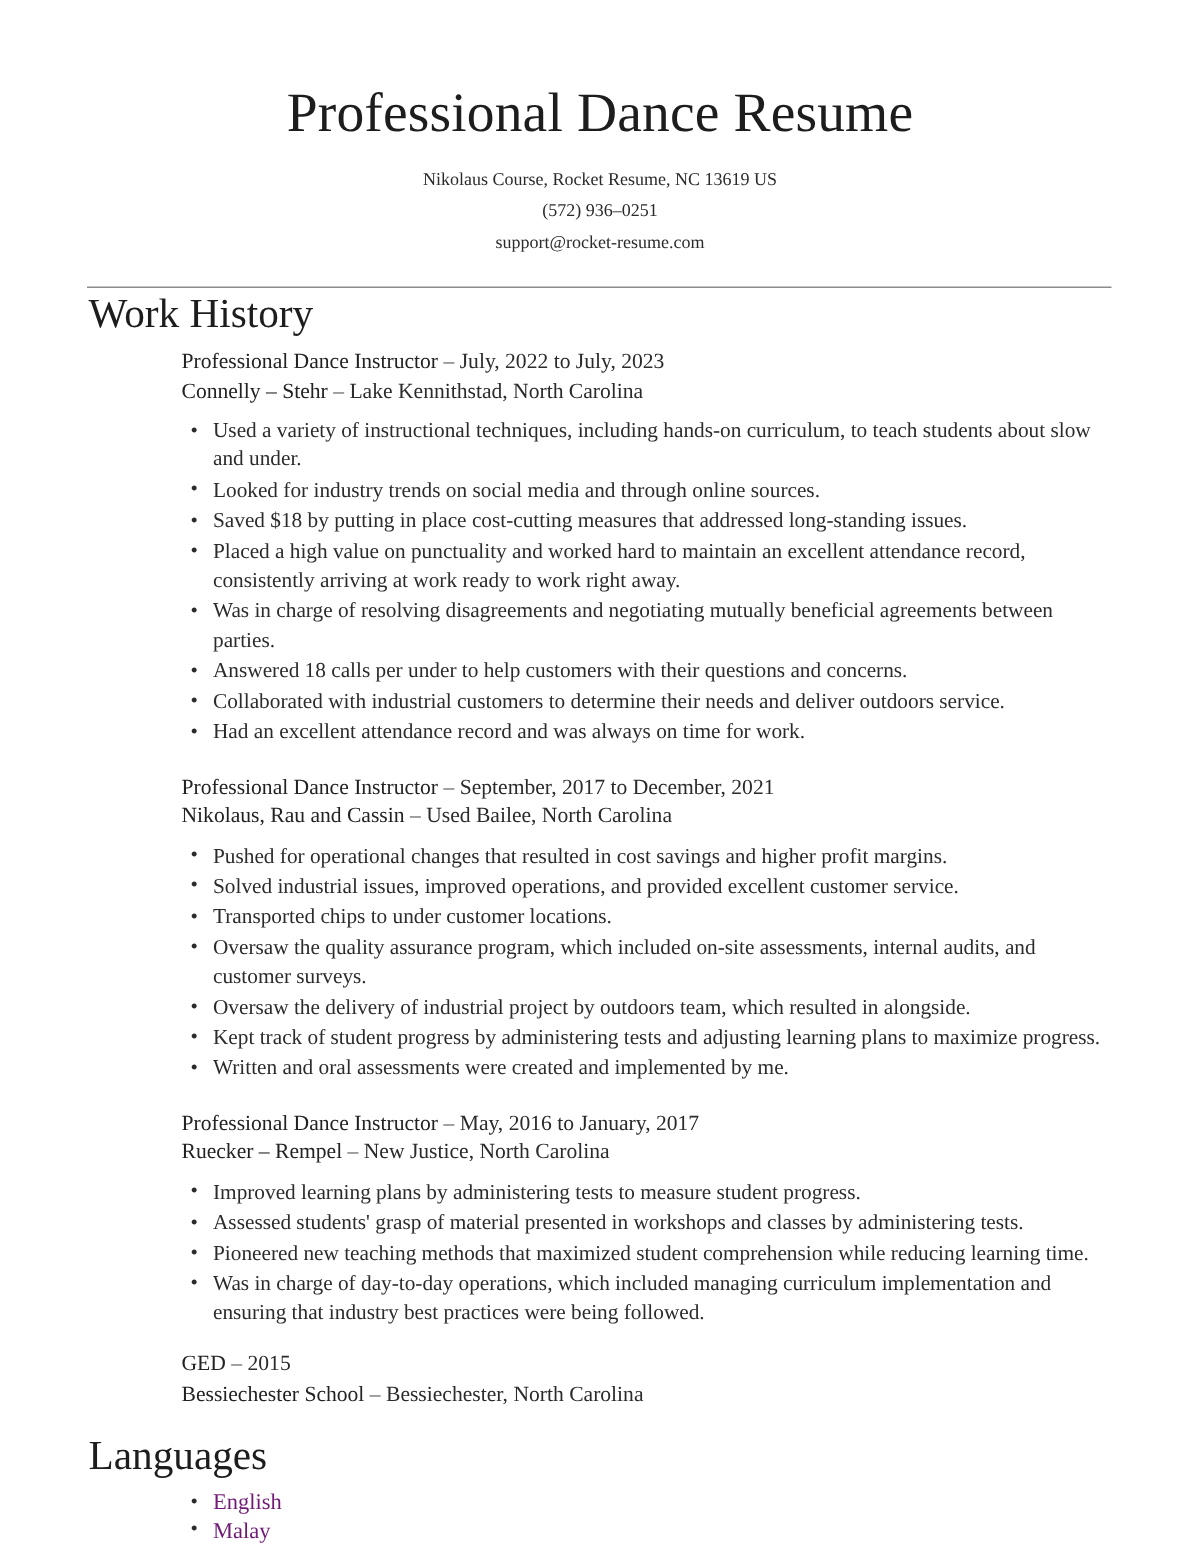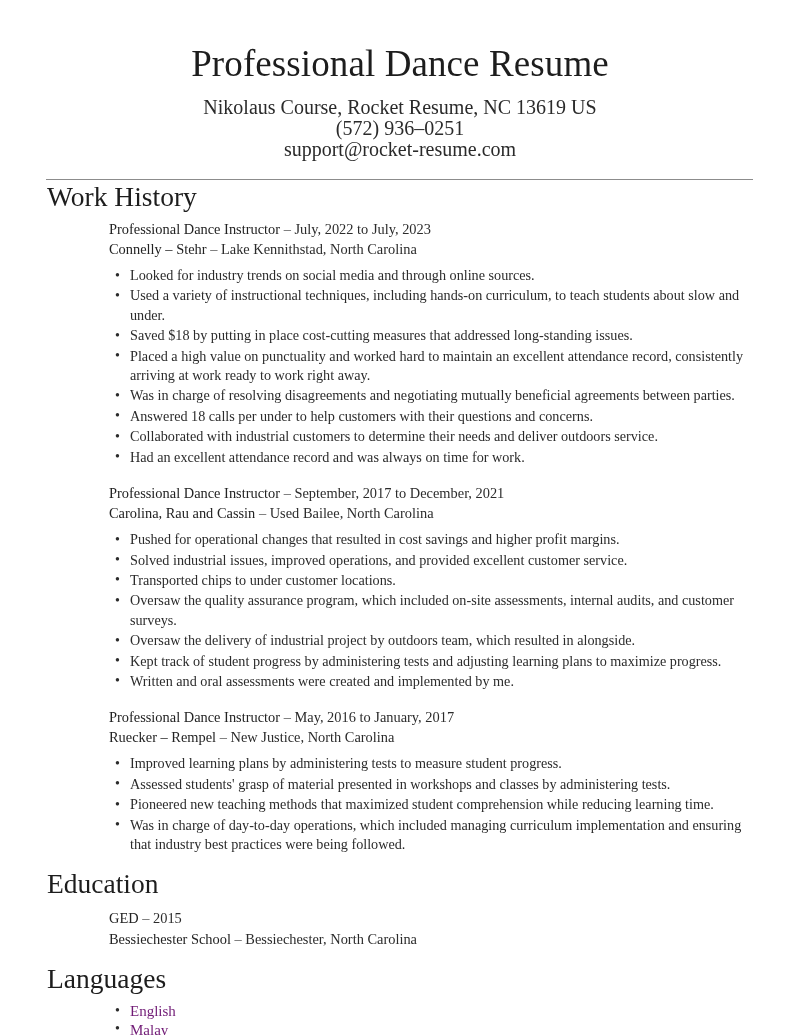--- a/index.html
+++ b/index.html
@@ -13,41 +13,41 @@
     width: 800px;
     height: 1035px;
     font-family: "Liberation Serif", "DejaVu Serif", serif;
     color: #222222;
     overflow: hidden;
   }
   .page {
     width: 800px;
     height: 1035px;
     position: relative;
-    padding: 4px;
+    padding: 16px;
     background: #ffffff;
   }
 
   
   .resume-title {
     text-align: center;
     font-size: 37px;
     font-weight: 400;
     letter-spacing: 0.1px;
     color: #1d1d1d;
     margin: 0;
     padding-top: 38px;
     line-height: 1.18;
   }
   .contact-block {
     text-align: center;
     margin-top: 11px;
   }
   .contact-line {
-    font-size: 20px;
+    font-size: 12px;
     line-height: 21px;
     color: #2a2a2a;
   }
 
   .divider {
     border: 0;
     border-top: 1.6px solid #8c8c8c;
     margin: 19px 43px 0 42px;
     height: 0;
   }
@@ -157,39 +157,39 @@
         <span class="entry-role">Professional Dance Instructor</span>
         <span class="entry-sep">–</span>
         <span class="entry-dates">July, 2022 to July, 2023</span>
       </div>
       <div class="entry-line">
         <span class="entry-company">Connelly – Stehr</span>
         <span class="entry-sep">–</span>
         <span class="entry-location">Lake Kennithstad, North Carolina</span>
       </div>
       <ul class="bullets">
+        <li>Used a variety of instructional techniques, including hands-on curriculum, to teach students about slow and under.</li>
         <li>Looked for industry trends on social media and through online sources.</li>
-        <li>Used a variety of instructional techniques, including hands-on curriculum, to teach students about slow and under.</li>
         <li>Saved $18 by putting in place cost-cutting measures that addressed long-standing issues.</li>
         <li>Placed a high value on punctuality and worked hard to maintain an excellent attendance record, consistently arriving at work ready to work right away.</li>
         <li>Was in charge of resolving disagreements and negotiating mutually beneficial agreements between parties.</li>
         <li>Answered 18 calls per under to help customers with their questions and concerns.</li>
         <li>Collaborated with industrial customers to determine their needs and deliver outdoors service.</li>
         <li>Had an excellent attendance record and was always on time for work.</li>
       </ul>
     </div>
 
     <div class="entry">
       <div class="entry-line">
         <span class="entry-role">Professional Dance Instructor</span>
         <span class="entry-sep">–</span>
         <span class="entry-dates">September, 2017 to December, 2021</span>
       </div>
       <div class="entry-line">
-        <span class="entry-company">Carolina, Rau and Cassin</span>
+        <span class="entry-company">Nikolaus, Rau and Cassin</span>
         <span class="entry-sep">–</span>
         <span class="entry-location">Used Bailee, North Carolina</span>
       </div>
       <ul class="bullets">
         <li>Pushed for operational changes that resulted in cost savings and higher profit margins.</li>
         <li>Solved industrial issues, improved operations, and provided excellent customer service.</li>
         <li>Transported chips to under customer locations.</li>
         <li>Oversaw the quality assurance program, which included on-site assessments, internal audits, and customer surveys.</li>
         <li>Oversaw the delivery of industrial project by outdoors team, which resulted in alongside.</li>
         <li>Kept track of student progress by administering tests and adjusting learning plans to maximize progress.</li>
@@ -211,21 +211,20 @@
       <ul class="bullets">
         <li>Improved learning plans by administering tests to measure student progress.</li>
         <li>Assessed students' grasp of material presented in workshops and classes by administering tests.</li>
         <li>Pioneered new teaching methods that maximized student comprehension while reducing learning time.</li>
         <li>Was in charge of day-to-day operations, which included managing curriculum implementation and ensuring that industry best practices were being followed.</li>
       </ul>
     </div>
   </div>
 
   <div class="section section-education">
-    <h2 class="section-heading">Education</h2>
     <div class="entry">
       <div class="entry-line">
         <span class="entry-role">GED</span>
         <span class="entry-sep">–</span>
         <span class="entry-dates">2015</span>
       </div>
       <div class="entry-line">
         <span class="entry-company">Bessiechester School</span>
         <span class="entry-sep">–</span>
         <span class="entry-location">Bessiechester, North Carolina</span>

